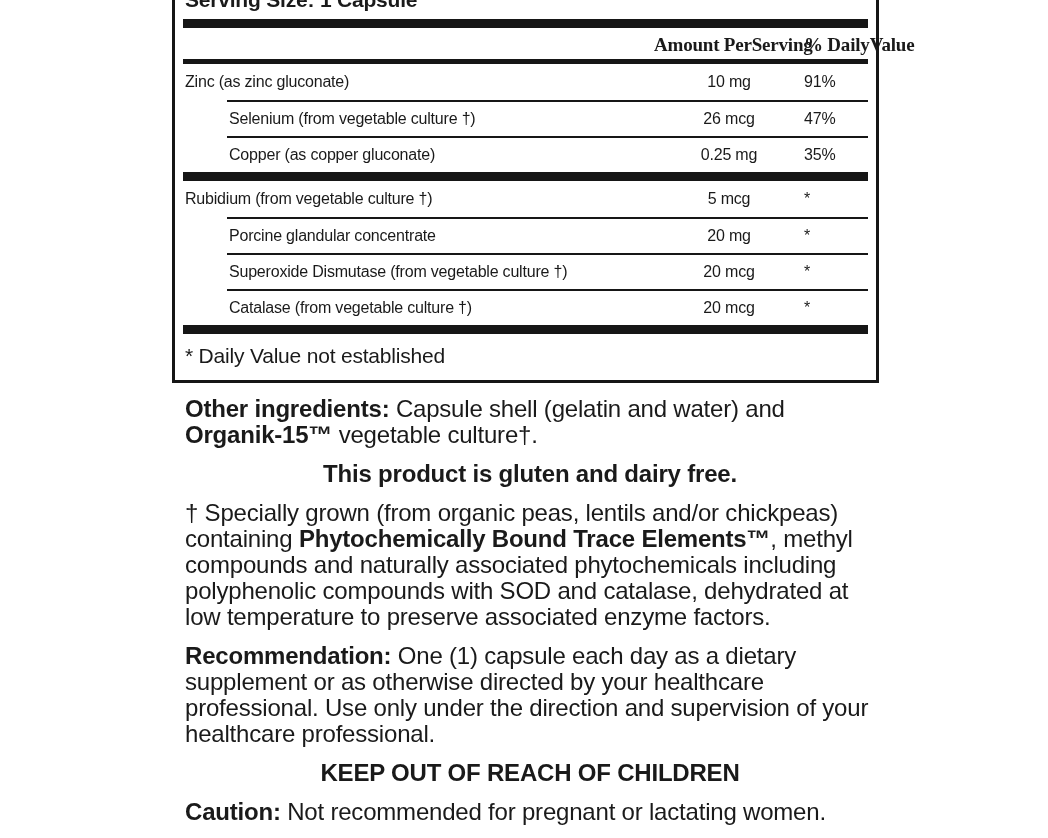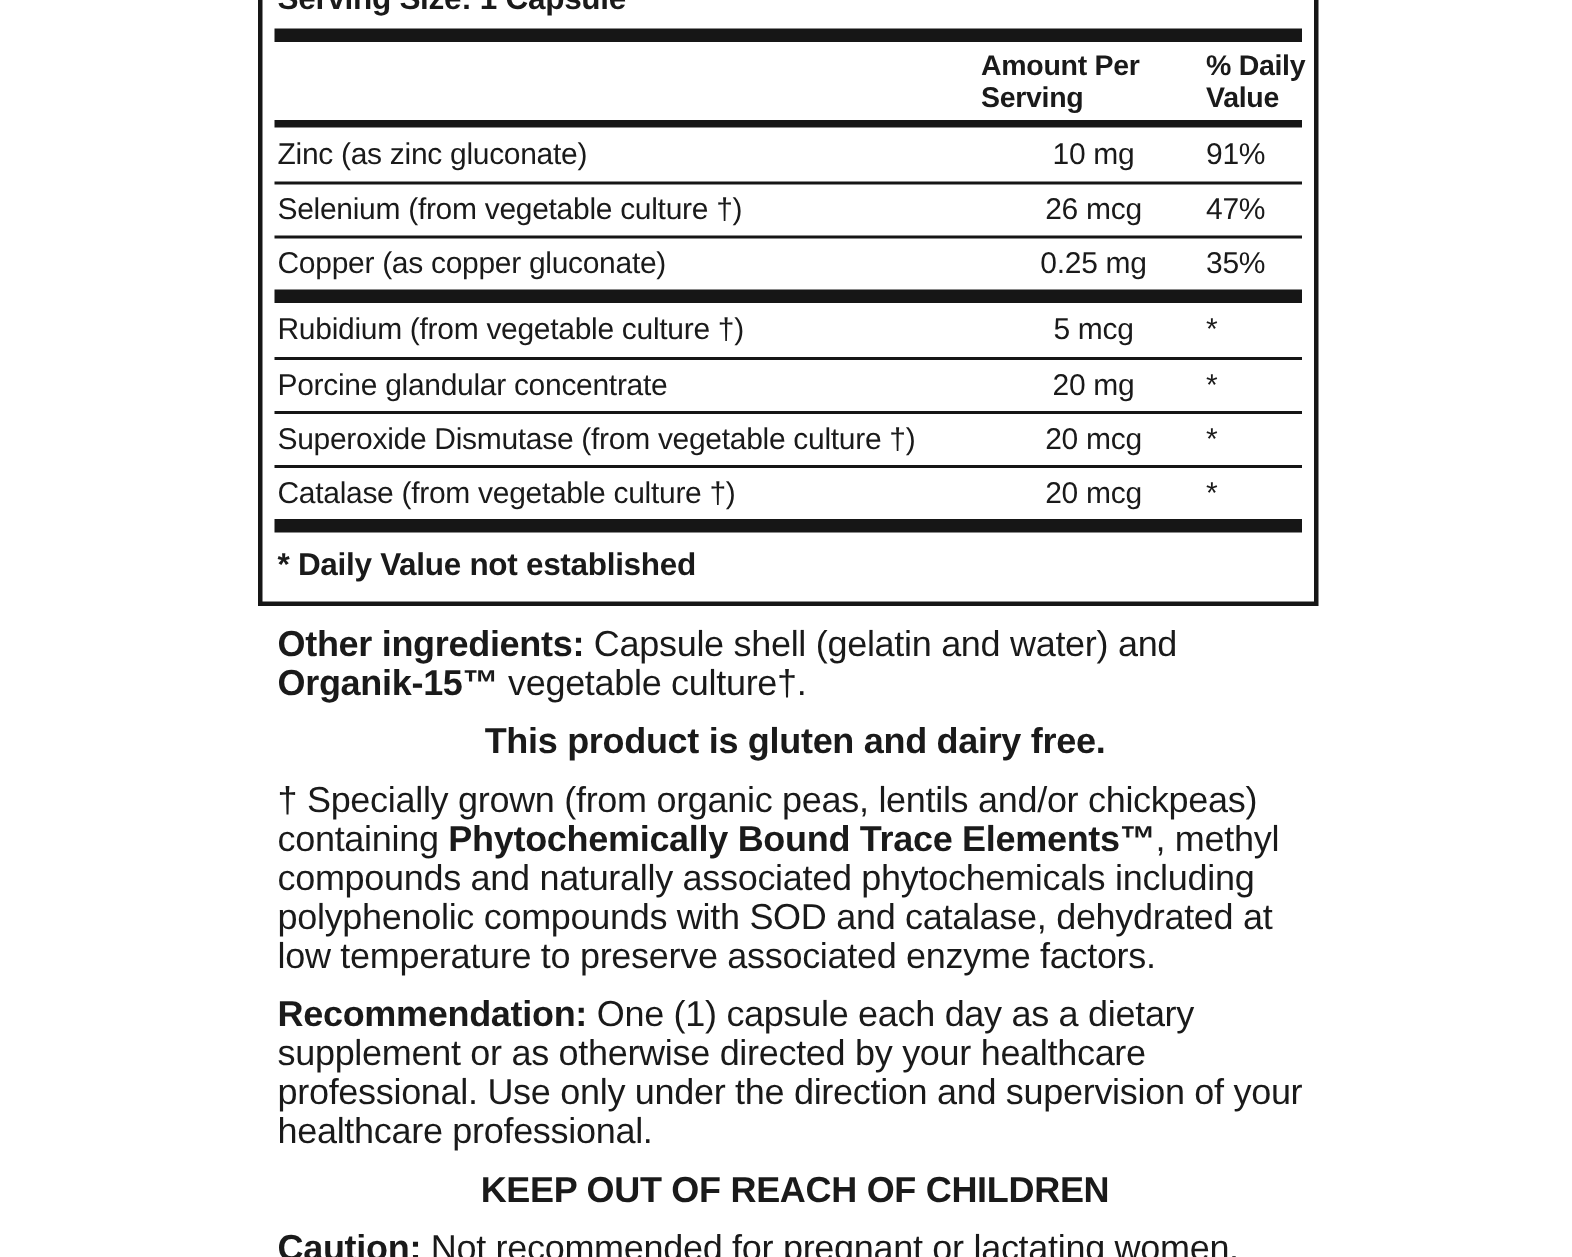--- a/index.html
+++ b/index.html
@@ -20,31 +20,31 @@
     font-weight: bold; font-size: 21px; line-height: 26px;
     padding: 24px 2px 6px 2px; white-space: nowrap;
   }
   .bar { height: 9px; background: #161616; }
   .thead {
     display: flex; align-items: flex-end;
     margin-top: 6px; padding-bottom: 4px;
     border-bottom: 5px solid #161616;
     font-weight: bold; font-size: 19px; line-height: 21px;
   }
-  .thead .stack { display: flex; flex-direction: column; text-align: left; white-space: nowrap; }
+  .thead .stack { display: flex; flex-direction: row; text-align: center; white-space: nowrap; font-family: Liberation Serif, serif; }
   .c-name { flex: 1; text-align: left; padding-left: 2px; }
   .c-amount { width: 150px; text-align: center; flex-shrink: 0; }
   .c-dv { width: 64px; flex-shrink: 0; }
   .t-row {
     display: flex; align-items: center; height: 36px;
-    font-size: 20px; box-sizing: border-box; white-space: nowrap;
+    font-size: 16px; box-sizing: border-box; white-space: nowrap;
   }
-  .t-row + .t-row { border-top: 2px solid #161616; }
+  .t-row + .t-row { border-top: 2px solid #161616; margin-left: 44px; }
   .footnote {
-    font-weight: bold; font-size: 21px;
+    font-weight: normal; font-size: 21px;
     padding: 10px 2px 12px 2px;
   }
 
   
   .text-col { margin-top: 2px; padding-left: 13px; width: 690px; letter-spacing: -0.2px; }
   .sec { font-size: 24px; line-height: 26px; margin: 13px 0; }
   .sec .b { font-weight: bold; }
   .sec.center { text-align: center; }
   .sec.center-bold { text-align: center; font-weight: bold; margin: 9px 0; }
   .sec.tight { margin: 4px 0; }

